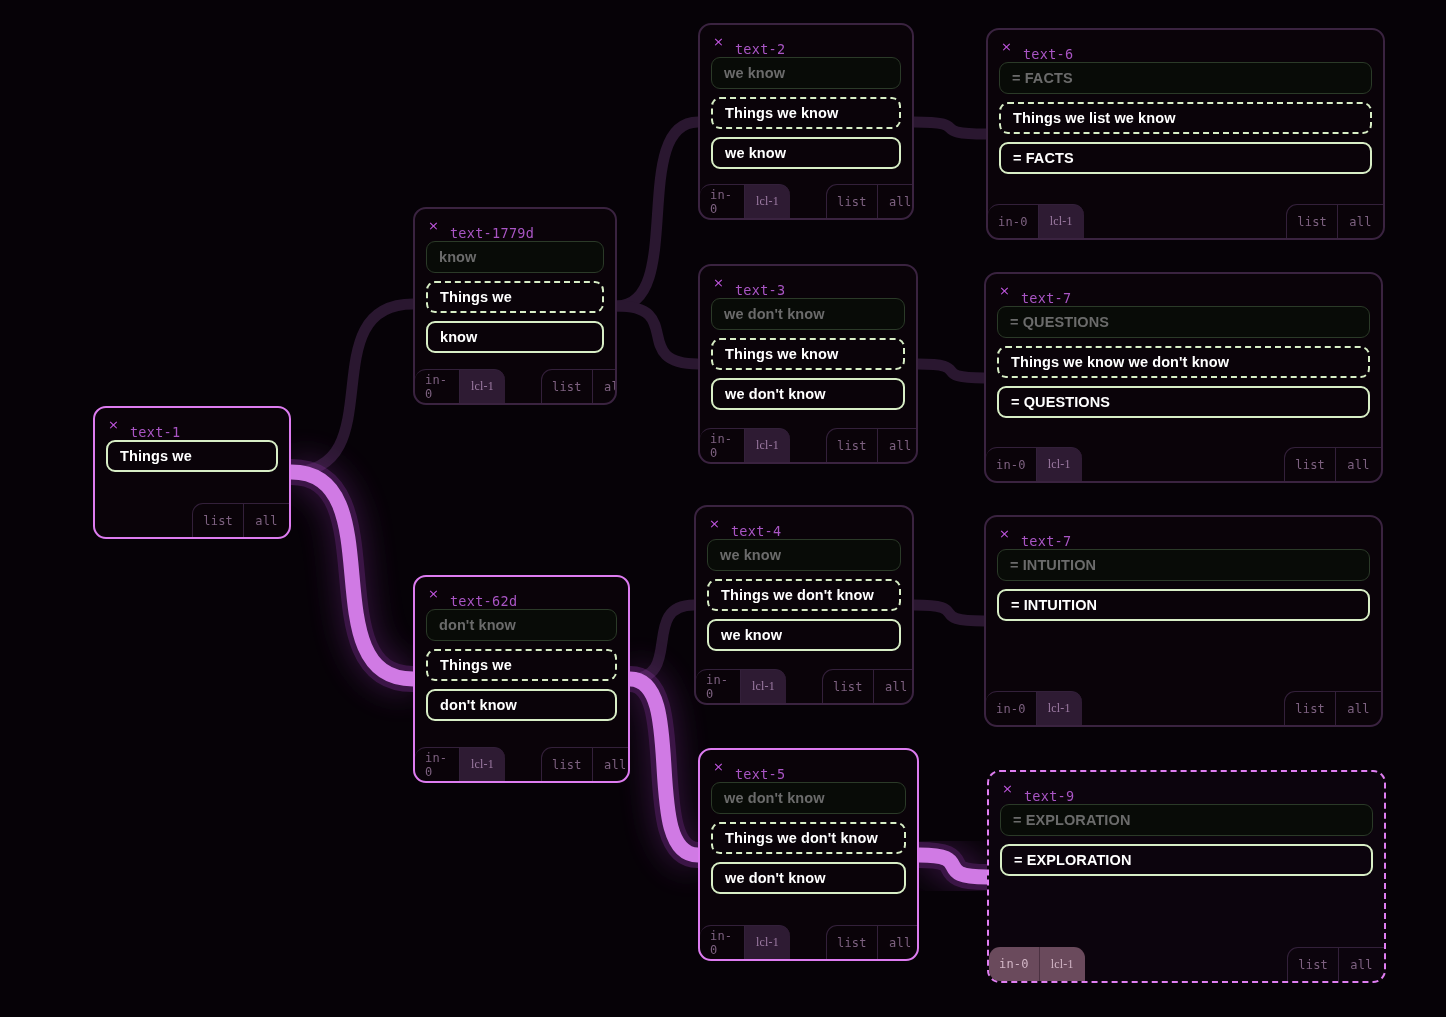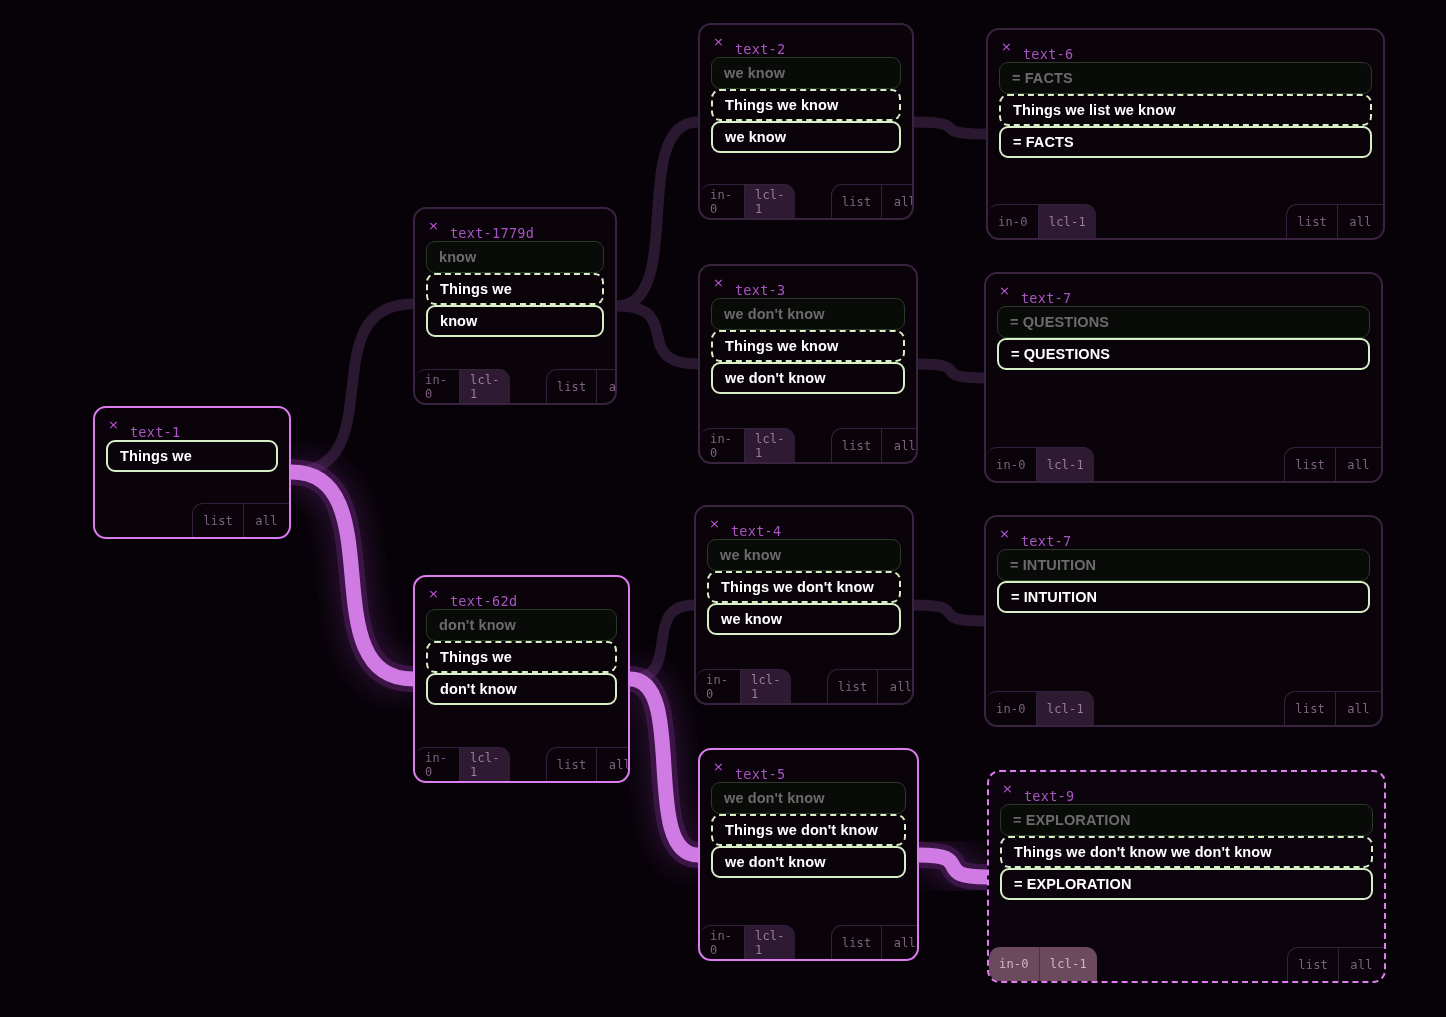--- a/index.html
+++ b/index.html
@@ -60,20 +60,21 @@
     letter-spacing: .3px;
     font-family: "DejaVu Sans Mono", monospace;
     margin-top: 14px;
   }
 
   .node-body {
     padding: 3px 11px 0 11px;
     flex: 1 1 auto;
     display: flex;
     flex-direction: column;
+    gap: 8px;
   }
 
   .field {
     border-radius: 9px;
     display: flex;
     align-items: center;
     font-size: 14.5px;
     font-weight: 700;
     height: 32px;
     padding: 0 12px;
@@ -121,20 +122,21 @@
     letter-spacing: .2px;
   }
   .tab.first { border-top-left-radius: 11px; }
   .tab.lastr { border-right: none; }
   .tab.outline-left { border-left: 1.4px solid #33203a; }
   .tab.active {
     background: #2e1b33;
     border-top-right-radius: 11px;
     border-right: none;
     color: #9d7ba3;
+    font-family: Liberation Serif, serif;
   }
   .tab.hot {
     background: #6a4a5c;
     color: #d2b6c6;
     border-top: none;
     border-right: 1.4px solid #4b3141;
   }
   .tab.hot.first { border-top-left-radius: 11px; }
   .tab.hot.active { background: #6a4a5c; border-top-right-radius: 11px; border-right: none; }
   .tab.rtab { border-top-left-radius: 11px; }
@@ -361,20 +363,21 @@
         </div>
         <div class="port left"></div>
       </div>
       <div class="node" style="left: 984px; top: 272px; width: 399px; height: 211px;">
         <div class="node-title">
           <span class="close-x">×</span>
           <span class="node-id">text-7</span>
         </div>
         <div class="node-body">
           <div class="field placeholder">= QUESTIONS</div>
+          <div class="field dashed">Things we know we don't know</div>
           <div class="field solid">= QUESTIONS</div>
         </div>
         <div class="node-footer">
           <div class="tabs-left">
             <div class="tab first">in-0</div>
             <div class="tab active">lcl-1</div>
           </div>
           <div class="tabs-right">
             <div class="tab rtab outline-left">list</div>
             <div class="tab lastr">all</div>
@@ -403,21 +406,20 @@
         </div>
         <div class="port left"></div>
       </div>
       <div class="node sel-dashed" style="left: 987px; top: 770px; width: 399px; height: 213px;">
         <div class="node-title">
           <span class="close-x">×</span>
           <span class="node-id">text-9</span>
         </div>
         <div class="node-body">
           <div class="field placeholder">= EXPLORATION</div>
-          <div class="field dashed">Things we don't know we don't know</div>
           <div class="field solid">= EXPLORATION</div>
         </div>
         <div class="node-footer">
           <div class="tabs-left">
             <div class="tab first hot">in-0</div>
             <div class="tab active hot">lcl-1</div>
           </div>
           <div class="tabs-right">
             <div class="tab rtab outline-left">list</div>
             <div class="tab lastr">all</div>

